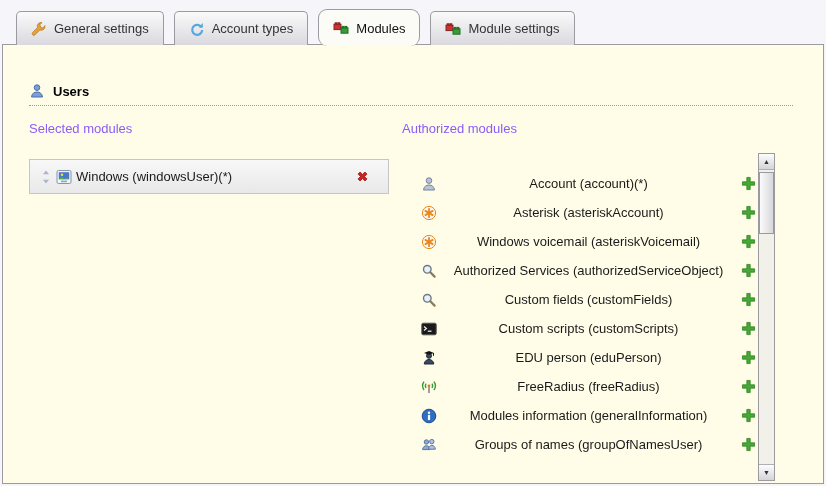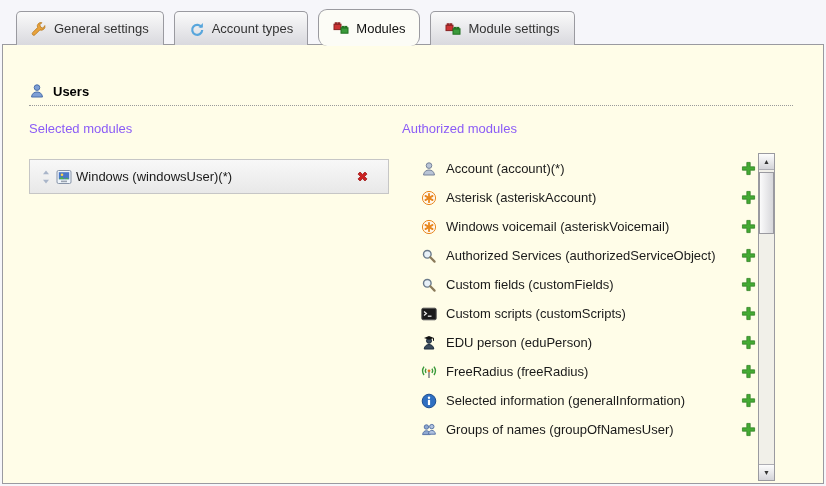--- a/index.html
+++ b/index.html
@@ -51,21 +51,21 @@
     display:flex;align-items:center;gap:4px;
     height:35px;padding:0 18px 0 10px;
     background:linear-gradient(#f8f8f8,#e8e8e8);
     border:1px solid #c6c6c6;
     cursor:move;
   }
   .sel-row .mod-label{color:#1a1a1a;}
   .sel-row .icon-btn{margin-left:auto;}
 
   
-  .available-list{position:absolute;top:109px;left:399px;width:354px;}
+  .available-list{position:absolute;top:124px;left:399px;width:354px;text-align:center;}
   .avail-row{display:flex;align-items:center;gap:9px;height:29px;padding-left:19px;}
   .avail-row .mod-label{flex:1;color:#1a1a1a;}
 
   .icn{display:inline-flex;width:16px;height:16px;align-items:center;justify-content:center;flex:none;}
   .icn.drag{width:12px;}
   .icon-btn{
     background:none;border:none;padding:0;margin:0;
     width:16px;height:16px;display:inline-flex;align-items:center;justify-content:center;
     cursor:pointer;flex:none;
   }
@@ -313,21 +313,21 @@
           </button>
         </div>
         <div class="avail-row">
           <span class="icn ">
             <svg width="16" height="16" viewBox="0 0 16 16">
               <circle cx="8" cy="8" r="6.8" fill="#2f6fc1" stroke="#1d4e90"></circle>
               <circle cx="8" cy="4.8" r="1.2" fill="#fff"></circle>
               <rect x="6.9" y="6.8" width="2.2" height="5.2" rx="0.6" fill="#fff"></rect>
             </svg>
           </span>
-          <span class="mod-label">Selected information (generalInformation)</span>
+          <span class="mod-label">Modules information (generalInformation)</span>
           <button class="icon-btn">
             <svg width="15" height="15" viewBox="0 0 16 16">
               <path d="M6.2 1.5h3.6v4.7h4.7v3.6H9.8v4.7H6.2V9.8H1.5V6.2h4.7z" fill="#44aa33" stroke="#2d7d22" stroke-width="0.8"></path>
             </svg>
           </button>
         </div>
         <div class="avail-row">
           <span class="icn ">
             <svg width="16" height="16" viewBox="0 0 16 16">
               <circle cx="5.4" cy="5" r="2.2" fill="#8fa8d0" stroke="#5a76a8"></circle>

